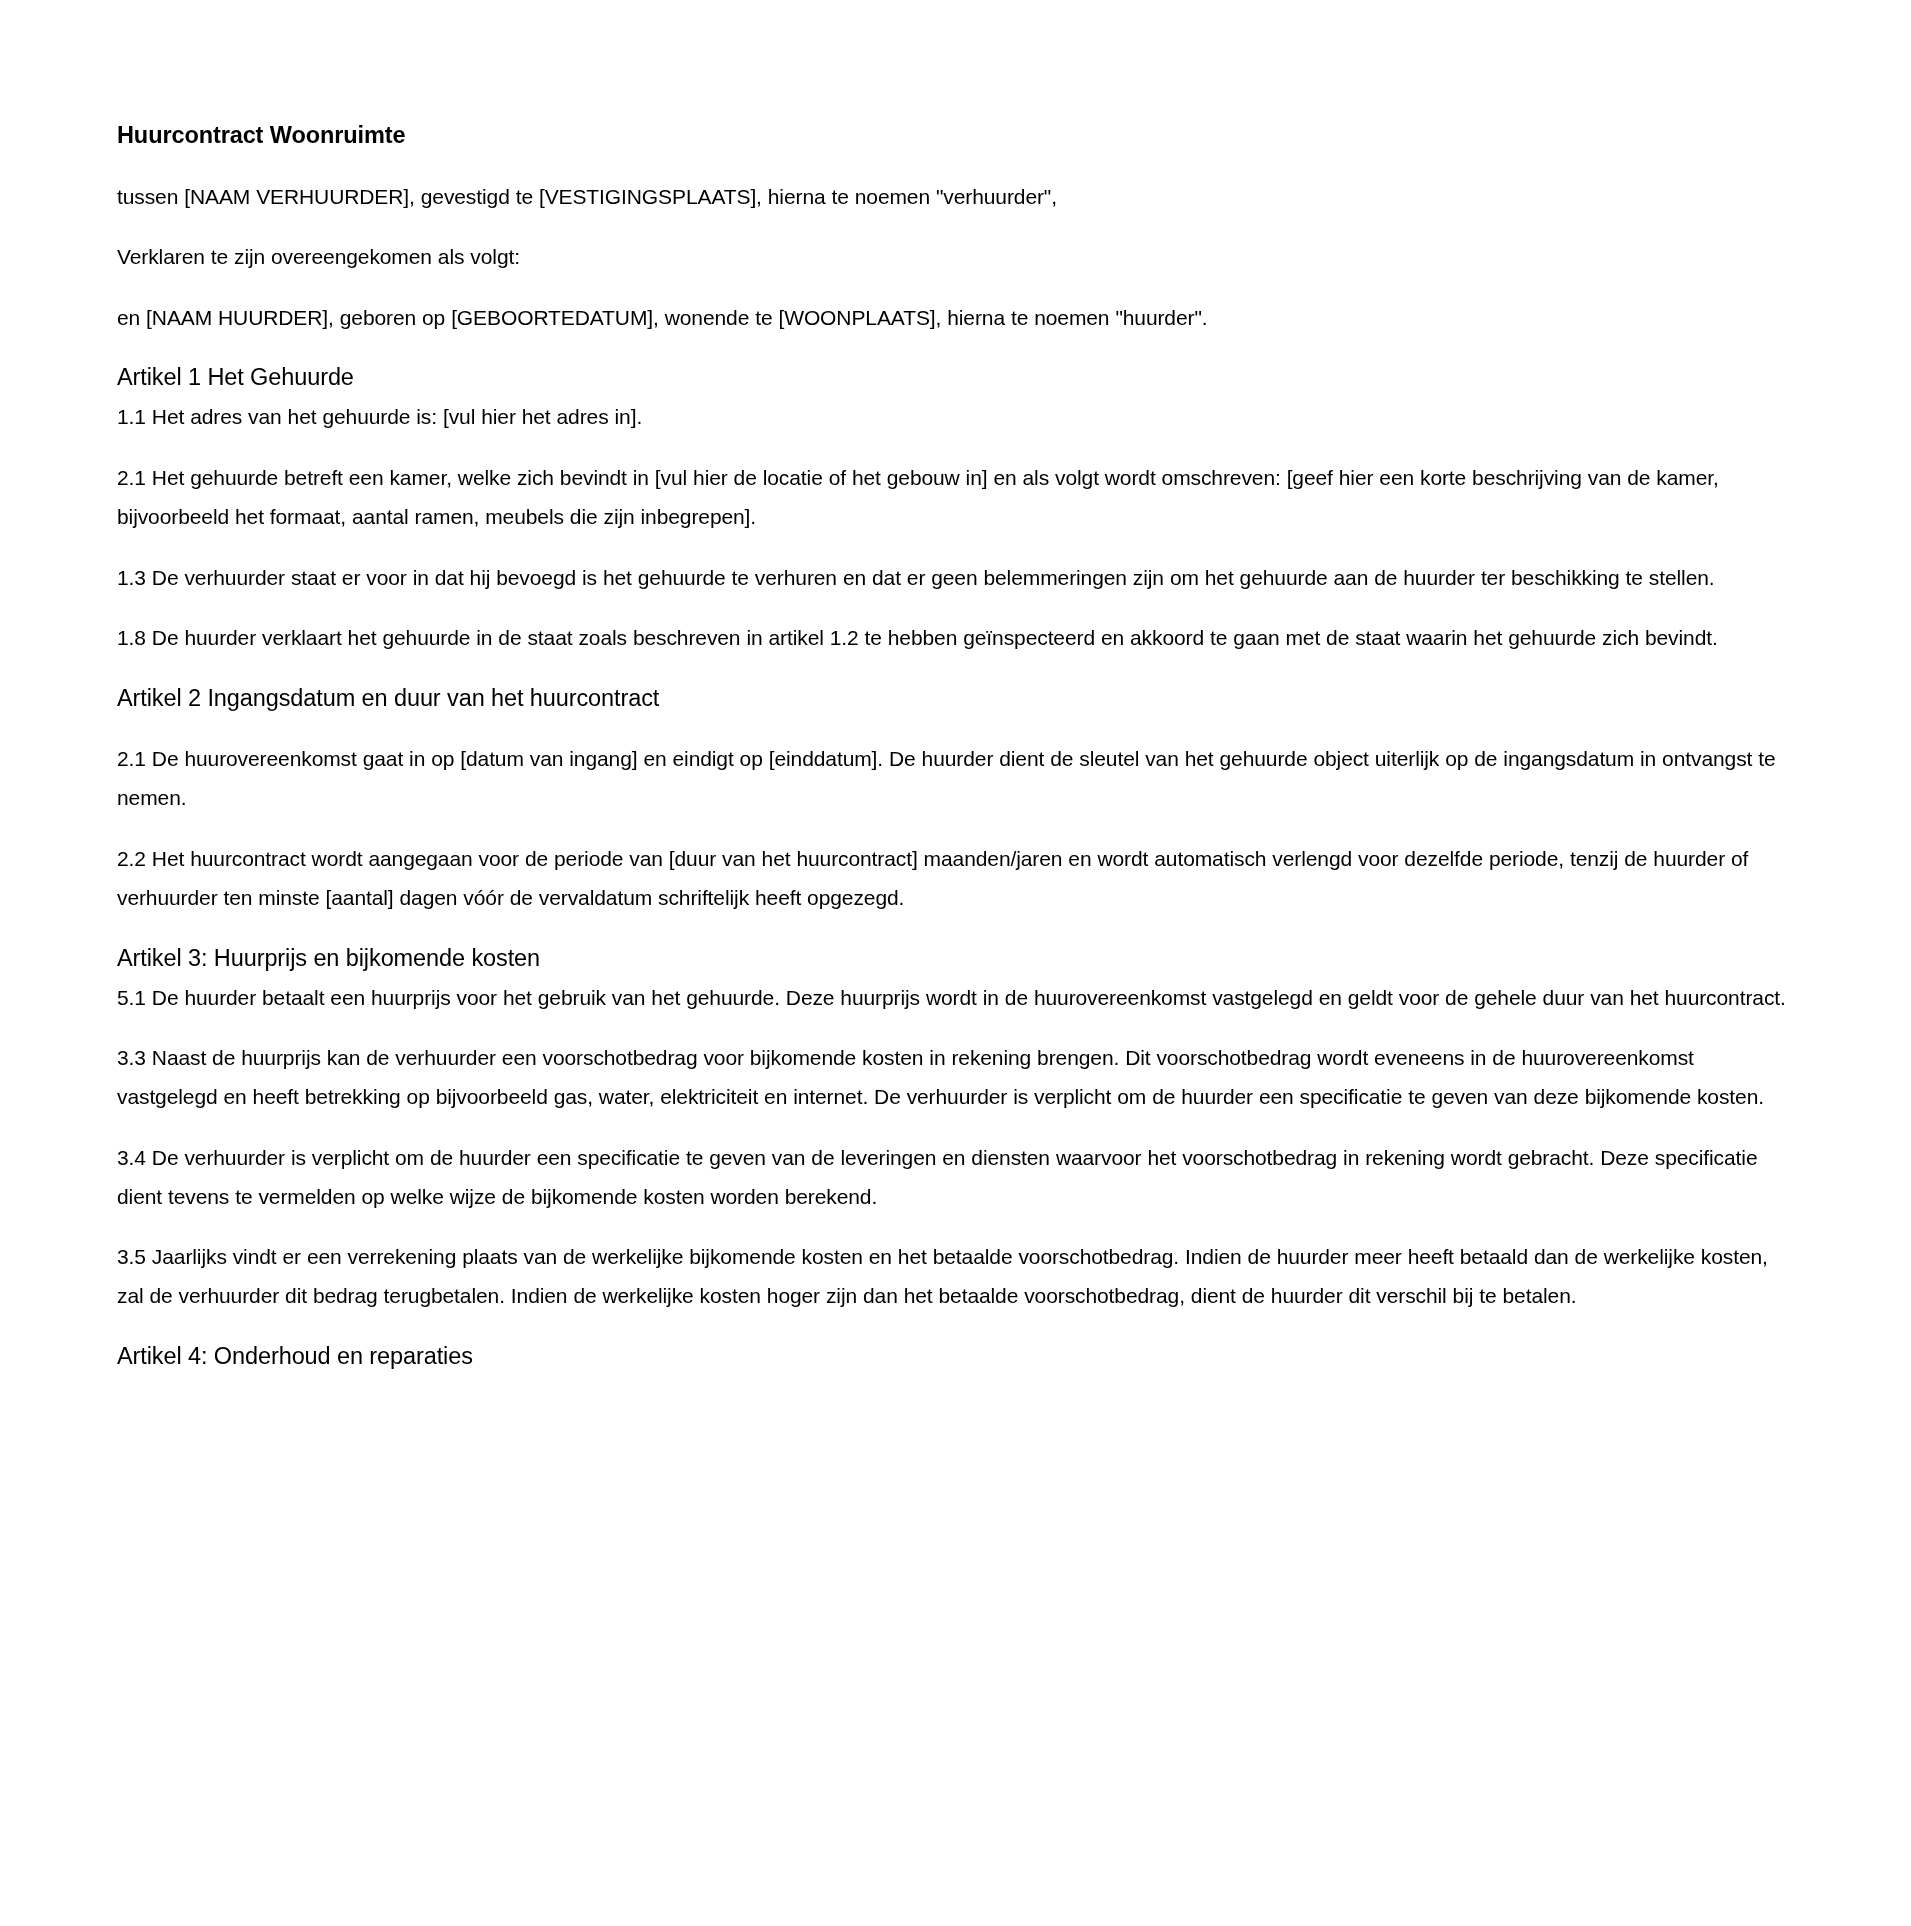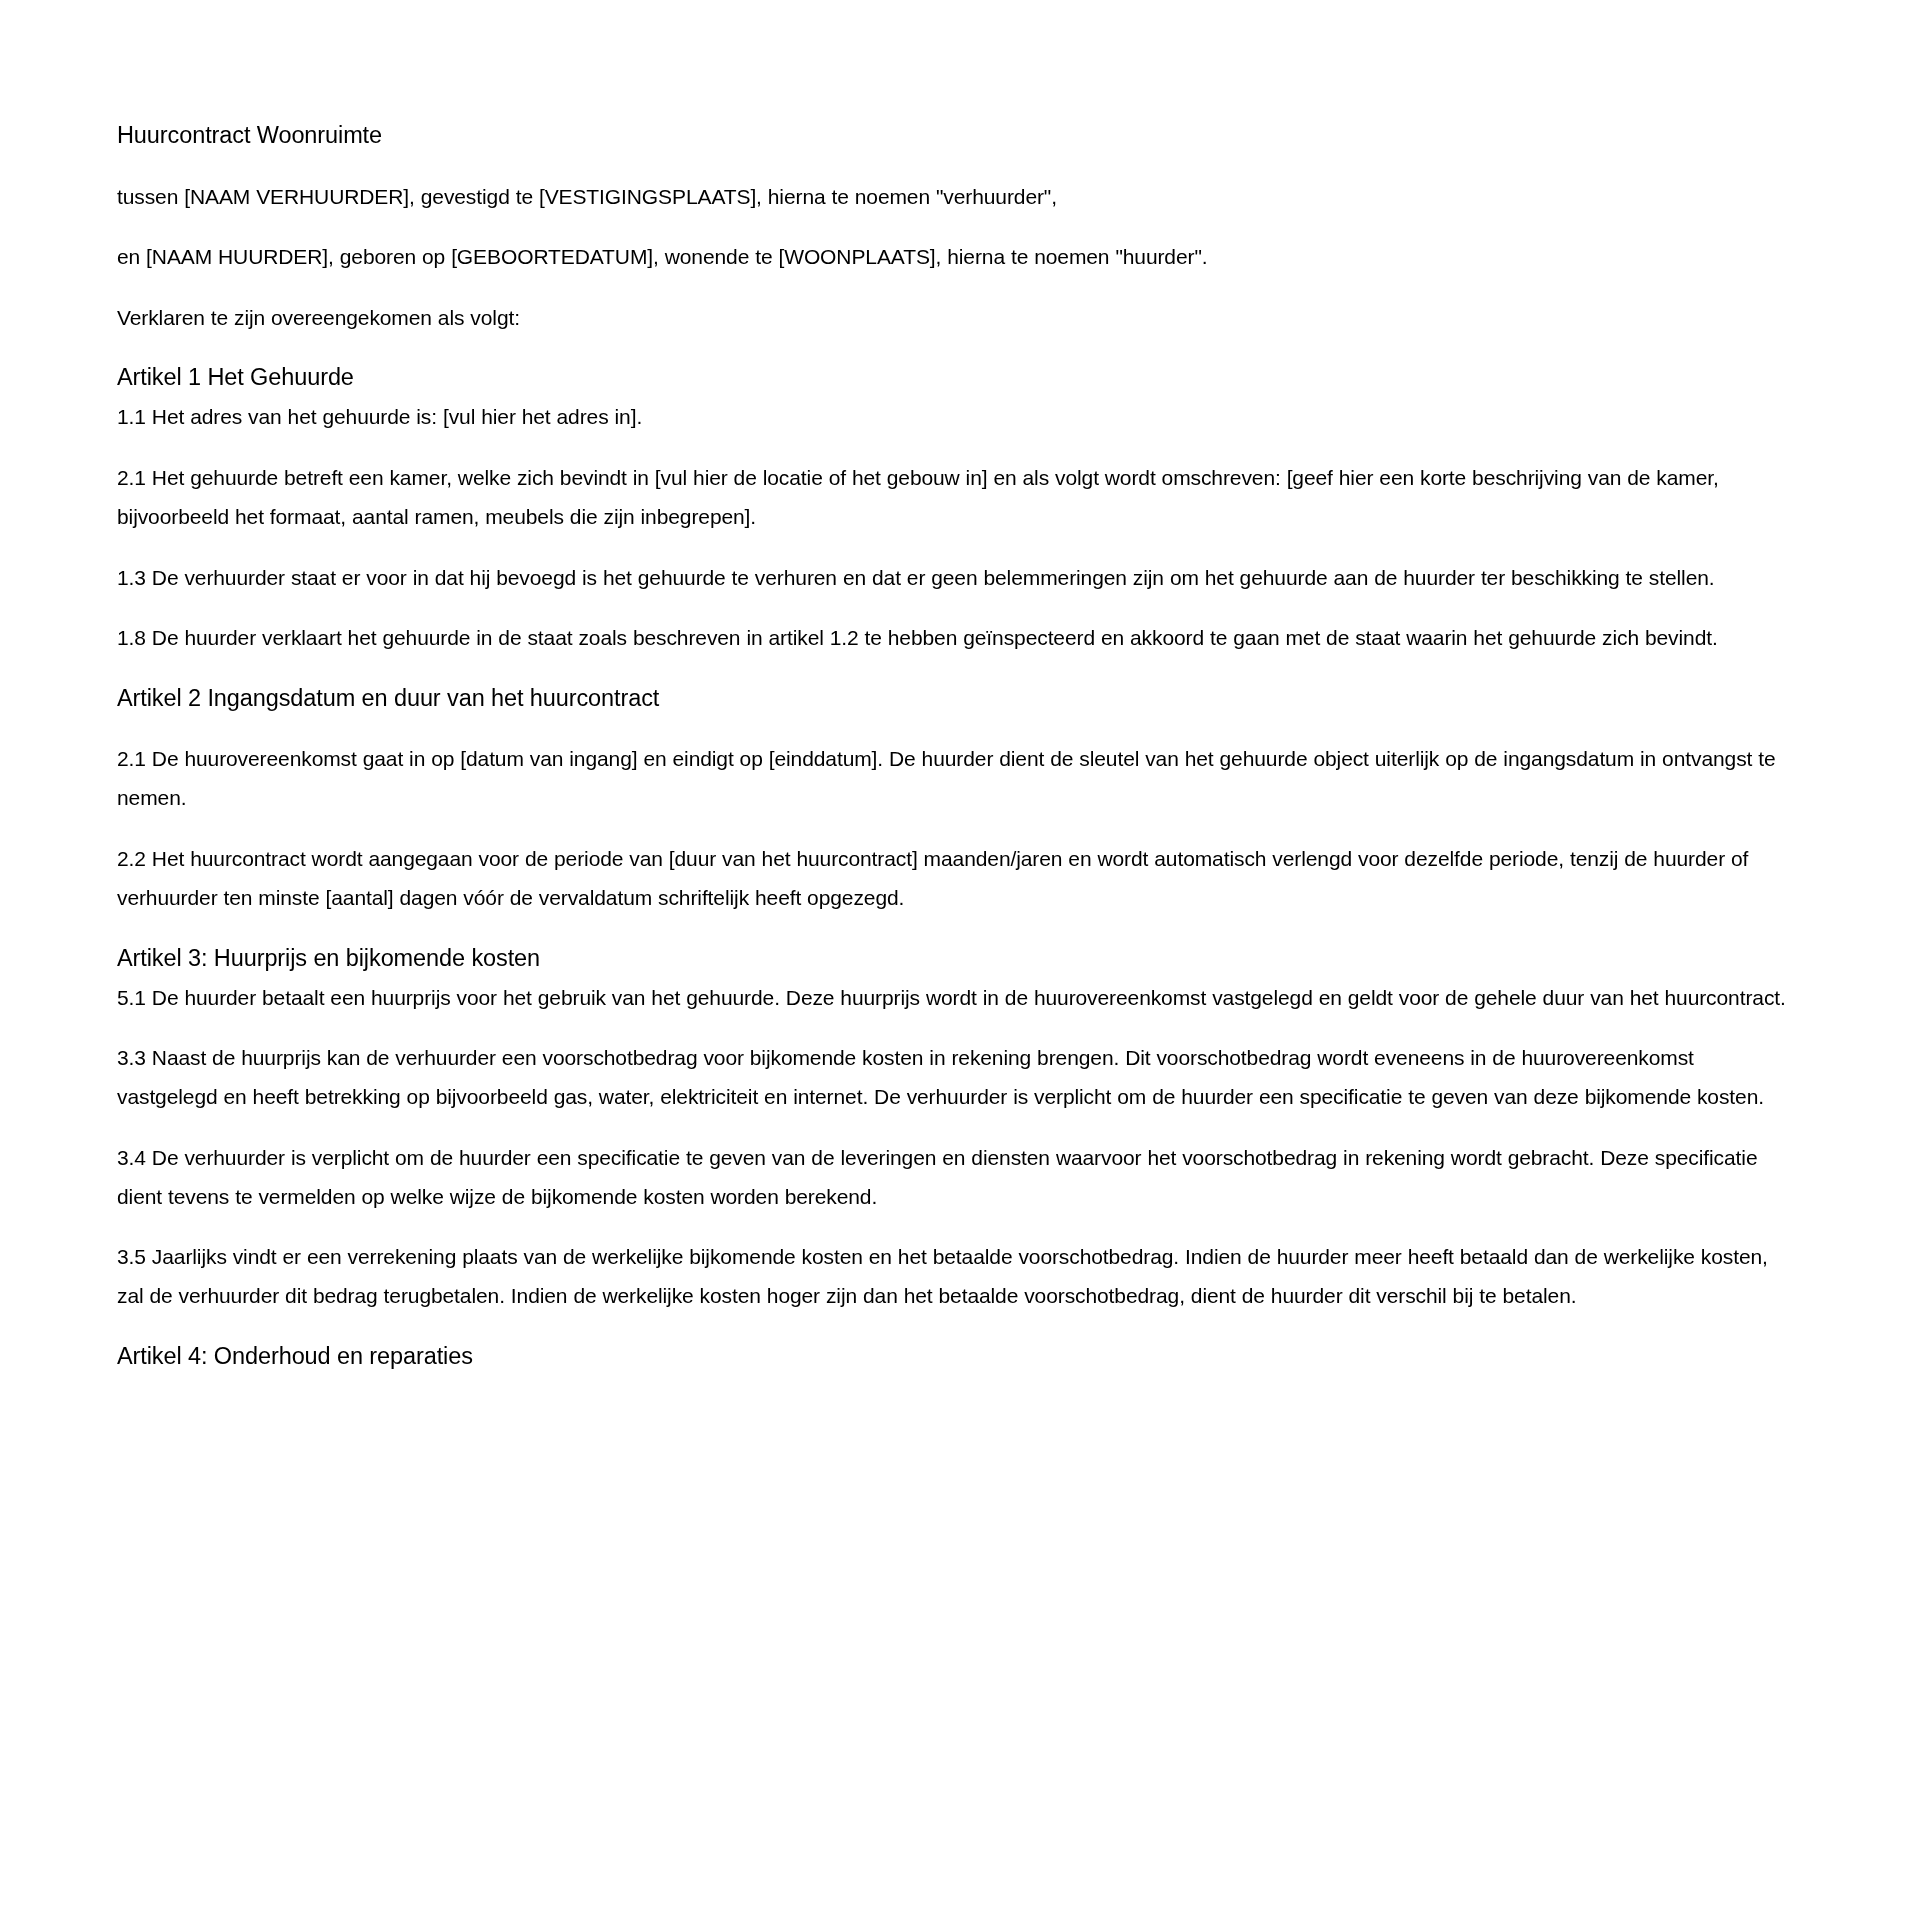--- a/index.html
+++ b/index.html
@@ -43,38 +43,38 @@
     font-weight: 400;
     letter-spacing: -0.1px;
     margin: 0 0 21.6px 0;
   }
   .heading.tight {
     margin-bottom: 0;
   }
   .title {
     font-size: 23.5px;
     line-height: 39px;
-    font-weight: 400;
+    font-weight: 700;
     letter-spacing: -0.1px;
     margin: 0 0 21.6px 0;
   }
 </style>
 </head>
 <body>
 
 <div class="page">
   <div class="doc-body">
 
     <div class="title">Huurcontract Woonruimte</div>
 
     <p class="para">tussen [NAAM VERHUURDER], gevestigd te [VESTIGINGSPLAATS], hierna te noemen "verhuurder",</p>
 
+    <p class="para">Verklaren te zijn overeengekomen als volgt:</p>
+
     <p class="para">en [NAAM HUURDER], geboren op [GEBOORTEDATUM], wonende te [WOONPLAATS], hierna te noemen "huurder".</p>
-
-    <p class="para">Verklaren te zijn overeengekomen als volgt:</p>
 
     <div class="heading tight">Artikel 1 Het Gehuurde</div>
     <p class="para">1.1 Het adres van het gehuurde is: [vul hier het adres in].</p>
     <p class="para">2.1 Het gehuurde betreft een kamer, welke zich bevindt in [vul hier de locatie of het gebouw in] en als volgt wordt omschreven: [geef hier een korte beschrijving van de kamer, bijvoorbeeld het formaat, aantal ramen, meubels die zijn inbegrepen].</p>
     <p class="para">1.3 De verhuurder staat er voor in dat hij bevoegd is het gehuurde te verhuren en dat er geen belemmeringen zijn om het gehuurde aan de huurder ter beschikking te stellen.</p>
     <p class="para">1.8 De huurder verklaart het gehuurde in de staat zoals beschreven in artikel 1.2 te hebben geïnspecteerd en akkoord te gaan met de staat waarin het gehuurde zich bevindt.</p>
 
     <div class="heading">Artikel 2 Ingangsdatum en duur van het huurcontract</div>
     <p class="para">2.1 De huurovereenkomst gaat in op [datum van ingang] en eindigt op [einddatum]. De huurder dient de sleutel van het gehuurde object uiterlijk op de ingangsdatum in ontvangst te nemen.</p>
     <p class="para">2.2 Het huurcontract wordt aangegaan voor de periode van [duur van het huurcontract] maanden/jaren en wordt automatisch verlengd voor dezelfde periode, tenzij de huurder of verhuurder ten minste [aantal] dagen vóór de vervaldatum schriftelijk heeft opgezegd.</p>

